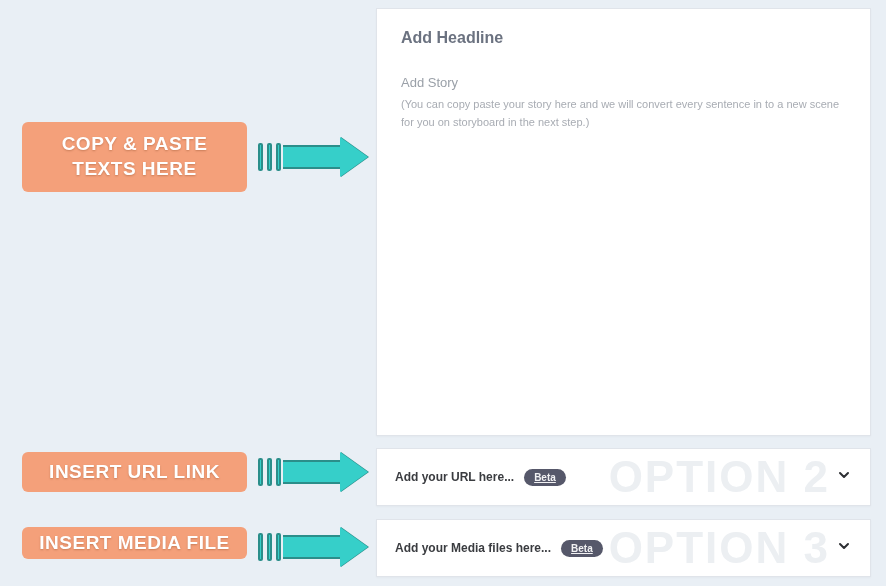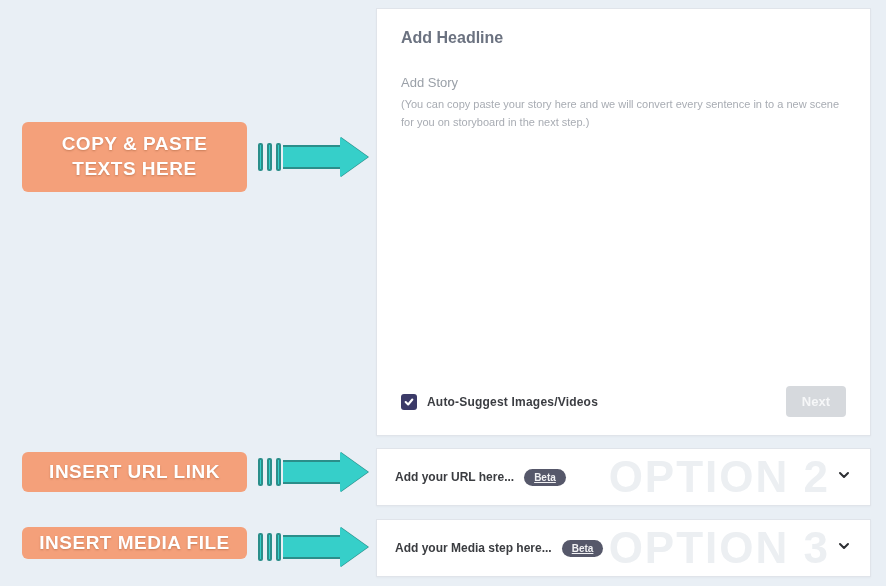--- a/index.html
+++ b/index.html
@@ -231,44 +231,35 @@
     </div>
   <div class="shaft"></div>
   <div class="head"></div>
 </div>
 
 <div class="panel-story">
   <div class="headline">Add Headline</div>
   <div class="story-label">Add Story</div>
   <div class="story-hint">(You can copy paste your story here and we will convert every sentence in to a new scene for you on storyboard in the next step.)</div>
   <div class="story-area"></div>
-  <div class="footer-row">
-    <span class="chk">
-      <svg viewBox="0 0 12 12">
-          <path d="M2 6 L5 9 L10 3"></path>
-        </svg>
-    </span>
-    <span class="chk-label">Auto-Suggest Images/Videos</span>
-    <button class="next-btn">Next</button>
-  </div>
 </div>
 
 <div class="panel-collapsed p2">
   <span class="watermark">OPTION 2</span>
   <span class="title">Add your URL here...</span>
   <span class="beta">Beta</span>
   <span class="chev">
     <svg viewBox="0 0 16 16">
         <path d="M4 6 L8 10 L12 6"></path>
       </svg>
   </span>
 </div>
 
 <div class="panel-collapsed p3">
   <span class="watermark">OPTION 3</span>
-  <span class="title">Add your Media step here...</span>
+  <span class="title">Add your Media files here...</span>
   <span class="beta">Beta</span>
   <span class="chev">
     <svg viewBox="0 0 16 16">
         <path d="M4 6 L8 10 L12 6"></path>
       </svg>
   </span>
 </div>
 
 </body></html>

